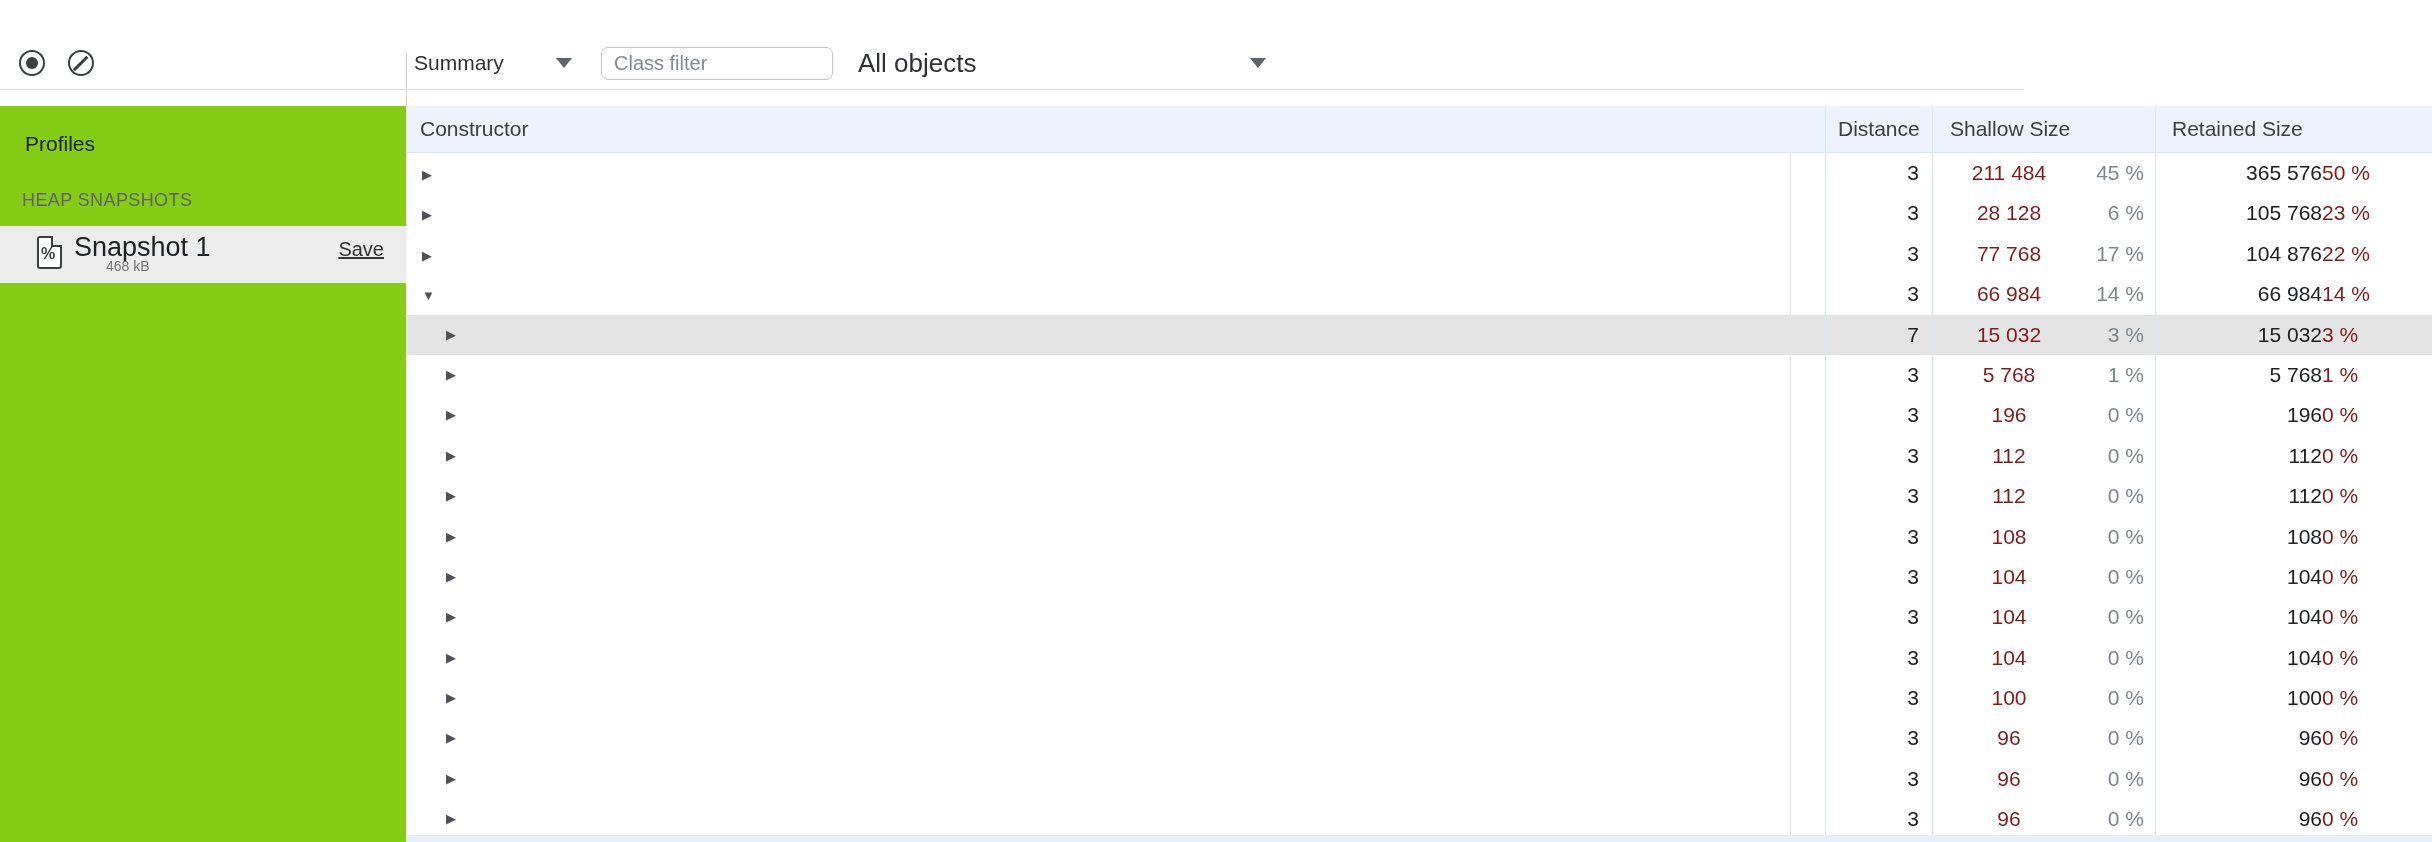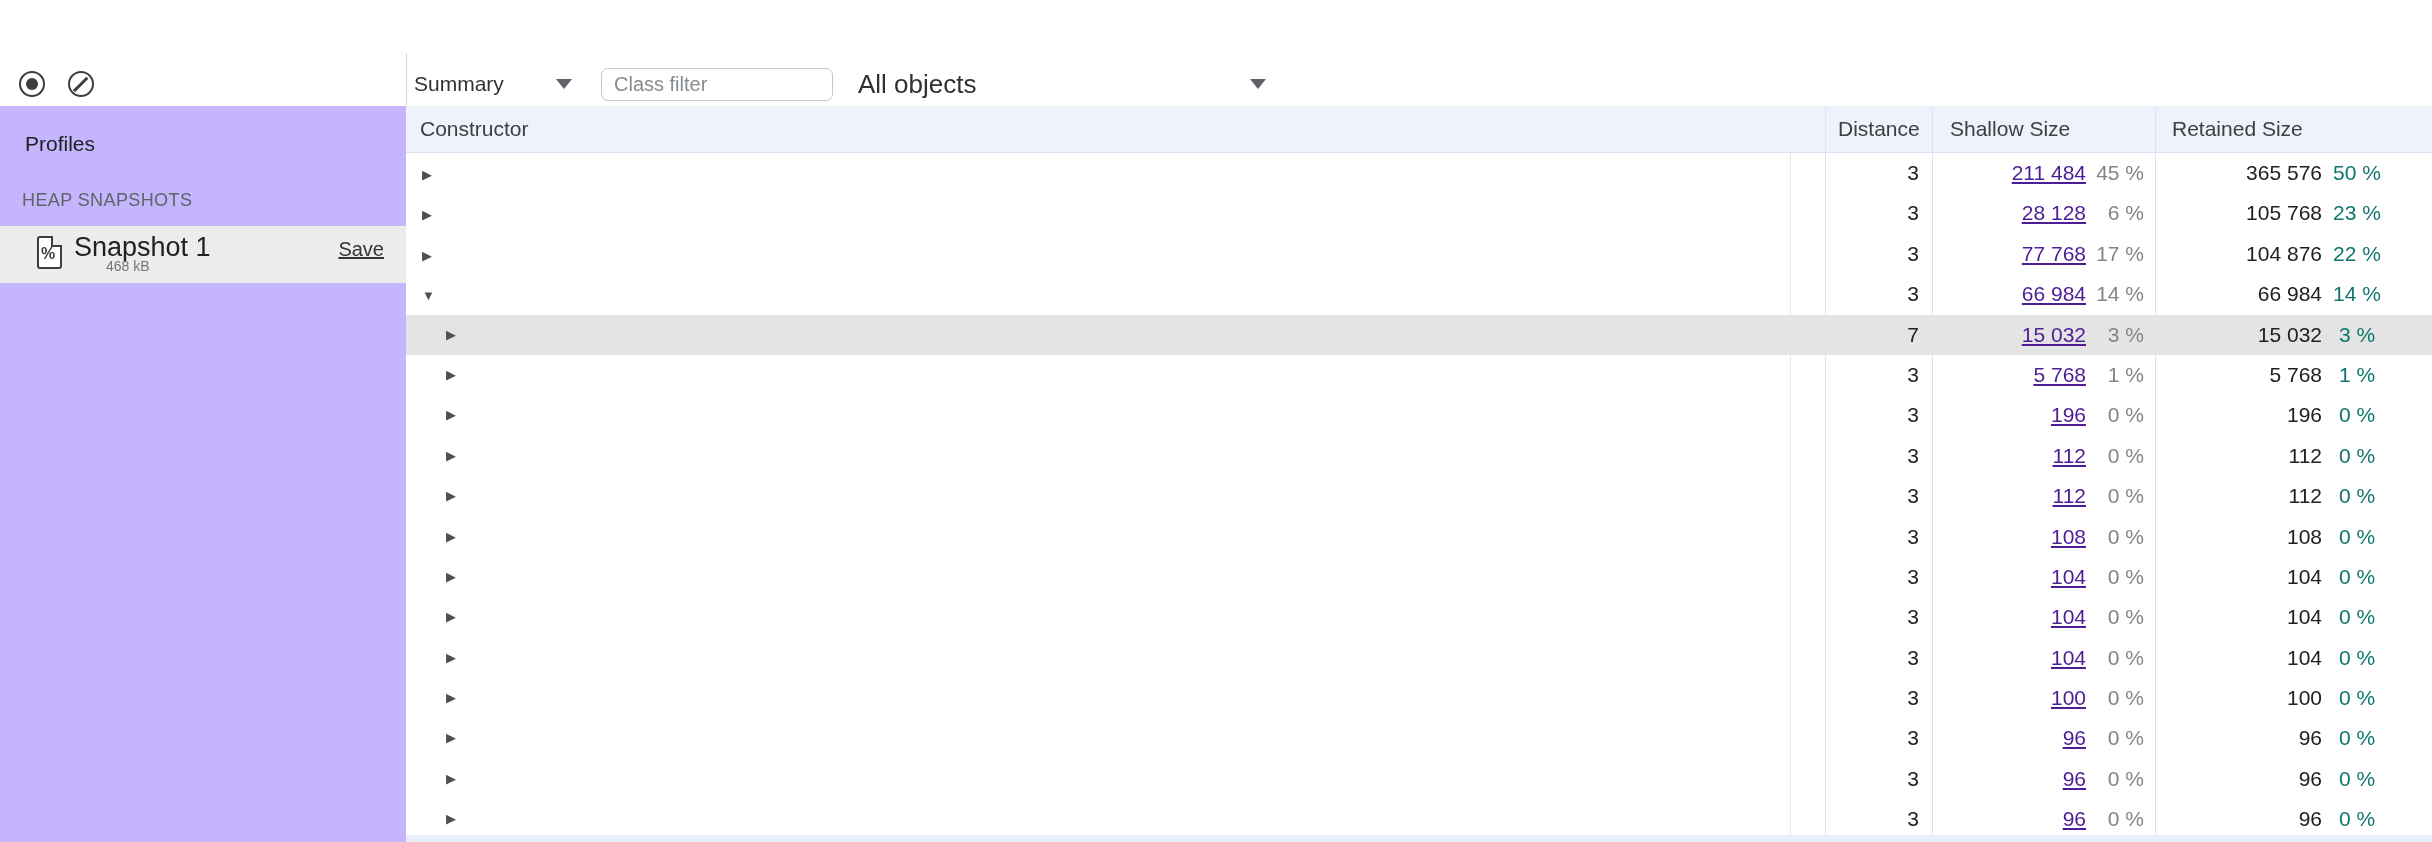--- a/index.html
+++ b/index.html
@@ -17,21 +17,21 @@
   .tab.active { color:#1967d2; }
   .tab.active::after { content:""; position:absolute; left:1px; right:1px; bottom:0;
                        height:4px; background:#1a73e8; border-radius:2px 2px 0 0; }
   .tabbar-right { margin-left:auto; display:flex; align-items:center; }
   .tb-divider { width:1px; height:27px; background:#dadce0; margin-right:22px; }
   .gear { font-size:30px; color:#4a4d51; margin-right:26px; line-height:1; }
   .kebab { display:flex; flex-direction:column; gap:5px; margin-right:22px; padding:4px; }
   .kebab i { width:5px; height:5px; border-radius:50%; background:#4a4d51; }
 
   
-  .toolbar { position:absolute; left:0; top:58px; width:2024px; height:53px;
+  .toolbar { position:absolute; left:0; top:37px; width:2024px; height:53px;
              background:#fff; border-bottom:1px solid #dadce0; }
   .record-btn { position:absolute; left:19px; top:13px; width:26px; height:26px;
                 border:2.5px solid #3c3f42; border-radius:50%; }
   .record-btn i { position:absolute; left:50%; top:50%; width:12px; height:12px;
                   transform:translate(-50%,-50%); background:#3c3f42; border-radius:50%; display:block; }
   .clear-btn { position:absolute; left:68px; top:13px; width:26px; height:26px;
                border:2.5px solid #3c3f42; border-radius:50%; }
   .clear-btn i { position:absolute; left:1px; top:9.5px; width:19px; height:2.5px;
                  background:#3c3f42; transform:rotate(-45deg); display:block; }
   .summary-select { position:absolute; left:414px; top:0; height:52px; line-height:52px;
@@ -45,21 +45,21 @@
                   border:1.5px solid #c6c6c6; border-radius:7px; padding:0 12px;
                   font-size:20px; color:#202124; outline:none; font-family:"Liberation Sans",sans-serif; }
   .class-filter::placeholder { color:#868b90; }
   .objects-select { position:absolute; left:858px; top:0; height:52px; line-height:52px;
                     font-size:26px; color:#303134; }
 
   
   .split-divider { position:absolute; left:406px; top:53px; width:1px; height:789px; background:#d5d5d5; }
 
   
-  .sidebar { position:absolute; left:0; top:106px; width:406px; height:736px; background:#c4b5fd; }
+  .sidebar { position:absolute; left:0; top:106px; width:406px; height:736px; background:#84cc16; }
   .profiles-title { position:absolute; left:25px; top:26px; font-size:21px; color:#202124; }
   .heap-label { position:absolute; left:22px; top:84px; font-size:18px; color:#5f6368; letter-spacing:.4px; }
   .snapshot-item { position:absolute; left:0; top:120px; width:406px; height:57px; background:#ececec; }
   .doc-icon { position:absolute; left:37px; top:10px; width:25px; height:33px;
               border:2.5px solid #3c3f42; border-radius:3px; background:#fff; }
   .doc-icon::before { content:""; position:absolute; right:-2px; top:-2px; width:9px; height:9px;
                       background:#ececec; border-left:2.5px solid #3c3f42; border-bottom:2.5px solid #3c3f42; }
   .doc-icon span { position:absolute; left:2px; top:7px; font-size:16px; font-weight:bold; color:#3c3f42; }
   .snap-name { position:absolute; left:74px; top:6px; font-size:27px; color:#202124; }
   .snap-size { position:absolute; left:74px; top:32px; font-size:14px; color:#757575;margin-left:32px; }
@@ -85,24 +85,24 @@
   .grid-rows { position:absolute; left:0; top:47px; width:2026px; height:683px; }
   .row { position:relative; width:2026px; height:40.4px; z-index:1; }
   .row.selected { background:#e4e4e4; }
   .cell { position:absolute; top:0; height:40.4px; line-height:40.4px; white-space:nowrap; }
   .c-ctor { left:0; width:1419px; overflow:hidden; }
   .c-ctor.toplevel { padding-left:16px; font-size:21px; color:#202124; }
   .c-ctor.child { padding-left:40px; }
   .tri { display:inline-block; width:19px; font-size:13px; color:#4d5156;
          font-family:"Liberation Sans",sans-serif; vertical-align:1px; }
   .c-dist { left:1419px; width:107px; text-align:right; padding-right:13px; font-size:21px; color:#202124; }
-  .c-sh-num { left:1526px; width:154px; text-align:right; font-size:21px; color:#4c1d95;text-decoration:underline; }
+  .c-sh-num { left:1526px; width:154px; text-align:center; font-size:21px; color:#7f1d1d; }
   .c-sh-pct { left:1680px; width:69px; text-align:right; padding-right:11px; font-size:21px; color:#80868b; }
   .c-re-num { left:1749px; width:167px; text-align:right; font-size:21px; color:#202124; }
-  .c-re-pct { left:1916px; width:70px; text-align:center; font-size:21px; color:#0f766e; }
+  .c-re-pct { left:1916px; width:70px; text-align:left; font-size:21px; color:#7f1d1d; }
   .bottom-strip { position:absolute; left:0; bottom:0; width:2026px; height:7px; background:#e9eefb; z-index:4; }
 </style>
 </head>
 <body>
 
 <div class="app">
 
 
   <div class="toolbar">
     <div class="record-btn">

